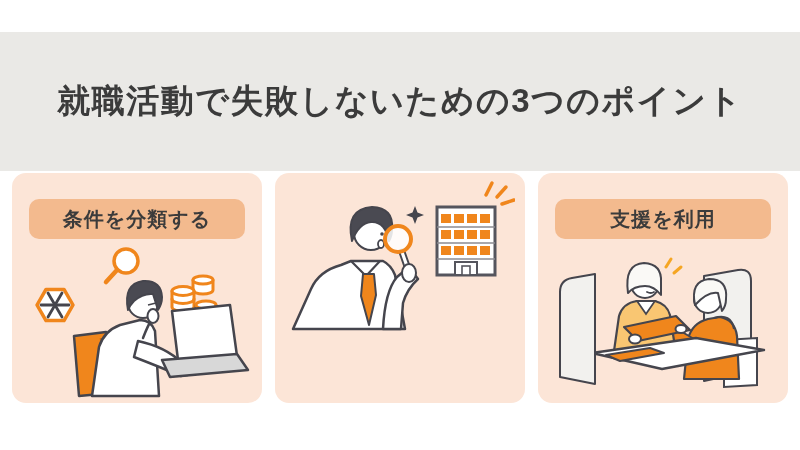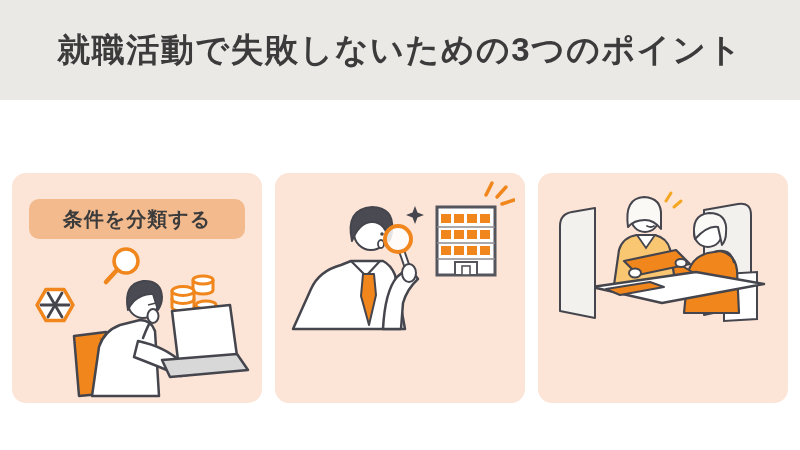--- a/index.html
+++ b/index.html
@@ -3,23 +3,23 @@
 <meta charset="utf-8">
 <style>
   html,body{margin:0;padding:0;}
   body{
     width:800px;height:450px;
     background:#ffffff;
     font-family:"Liberation Sans","DejaVu Sans",sans-serif;
     position:relative;overflow:hidden;
   }
   .header{
-    width:800px;height:100px;
+    width:800px;height:139px;
     background:#eae9e6;
-    display:flex;align-items:center;justify-content:center;
+    display:flex;align-items:center;justify-content:center;margin-top:32px;
   }
   .page-title{
     font-size:33px;font-weight:bold;color:#3b3b3b;
     letter-spacing:1.5px;margin:0;
   }
   .cards{
     position:absolute;top:173px;left:12px;
     display:flex;gap:13px;
   }
   .card{
@@ -152,20 +152,21 @@
           <circle cx="113" cy="62" r="13" fill="#ffffff" fill-opacity="0.85" stroke="#f0861c" stroke-width="4"></circle>
           <ellipse cx="124" cy="96" rx="7" ry="9" fill="#ffffff" stroke="#45454d" stroke-width="2"></ellipse>
         </g>
       </g>
 
       <path d="M130,29 l2.5,6.5 6.5,2.5 -6.5,2.5 -2.5,6.5 -2.5,-6.5 -6.5,-2.5 6.5,-2.5 z" fill="#45454d"></path>
     </svg>
   </div>
 
   <div class="card">
+    <div class="badge">支援を利用</div>
     <svg class="illust" viewBox="0 0 230 156" xmlns="http://www.w3.org/2000/svg">
 
       <path d="M156,138 L156,33 L190,27 Q203,25 203,38 L203,128 Z" fill="#f2f1ee" stroke="#45454d" stroke-width="2" stroke-linejoin="round"></path>
 
       <polygon points="176,97 209,95 209,142 176,144" fill="#ffffff" stroke="#45454d" stroke-width="2"></polygon>
 
       <g>
         <circle cx="160" cy="56" r="14" fill="#ffffff" stroke="#45454d" stroke-width="2"></circle>
         <path d="M147,62 Q142,38 161,36 Q180,36 178,56 Q178,63 174,68 L170,50 Q160,48 147,62 Z" fill="#faf9f6" stroke="#45454d" stroke-width="2" stroke-linejoin="round"></path>
         <path d="M136,136 L140,96 Q144,80 160,76 L172,74 Q187,77 189,93 L191,136 Z" fill="#f0861c" stroke="#45454d" stroke-width="2.2" stroke-linejoin="round"></path>

